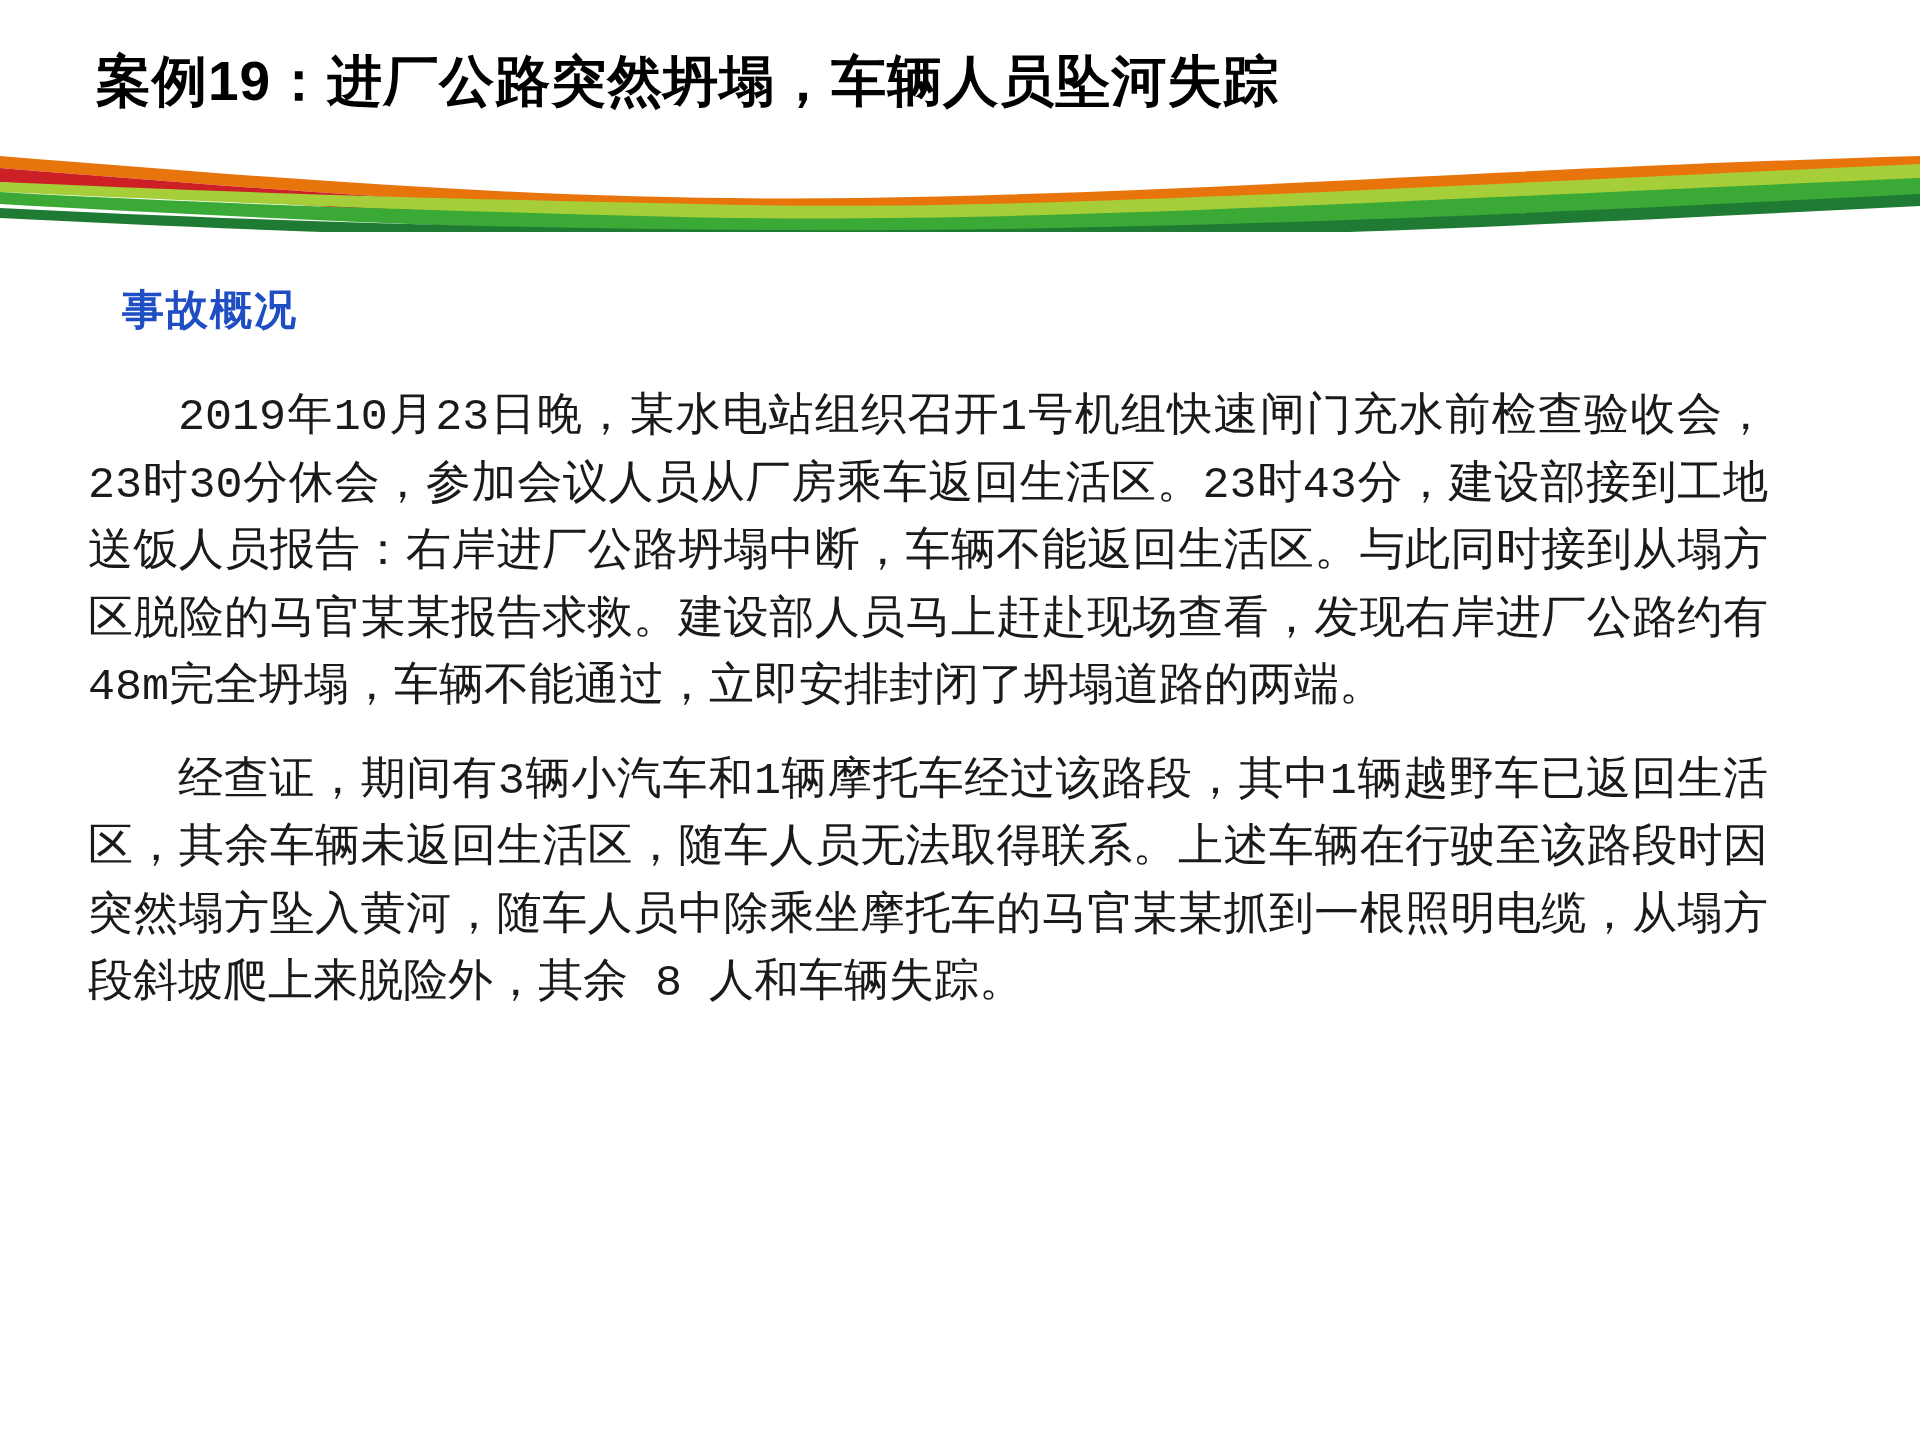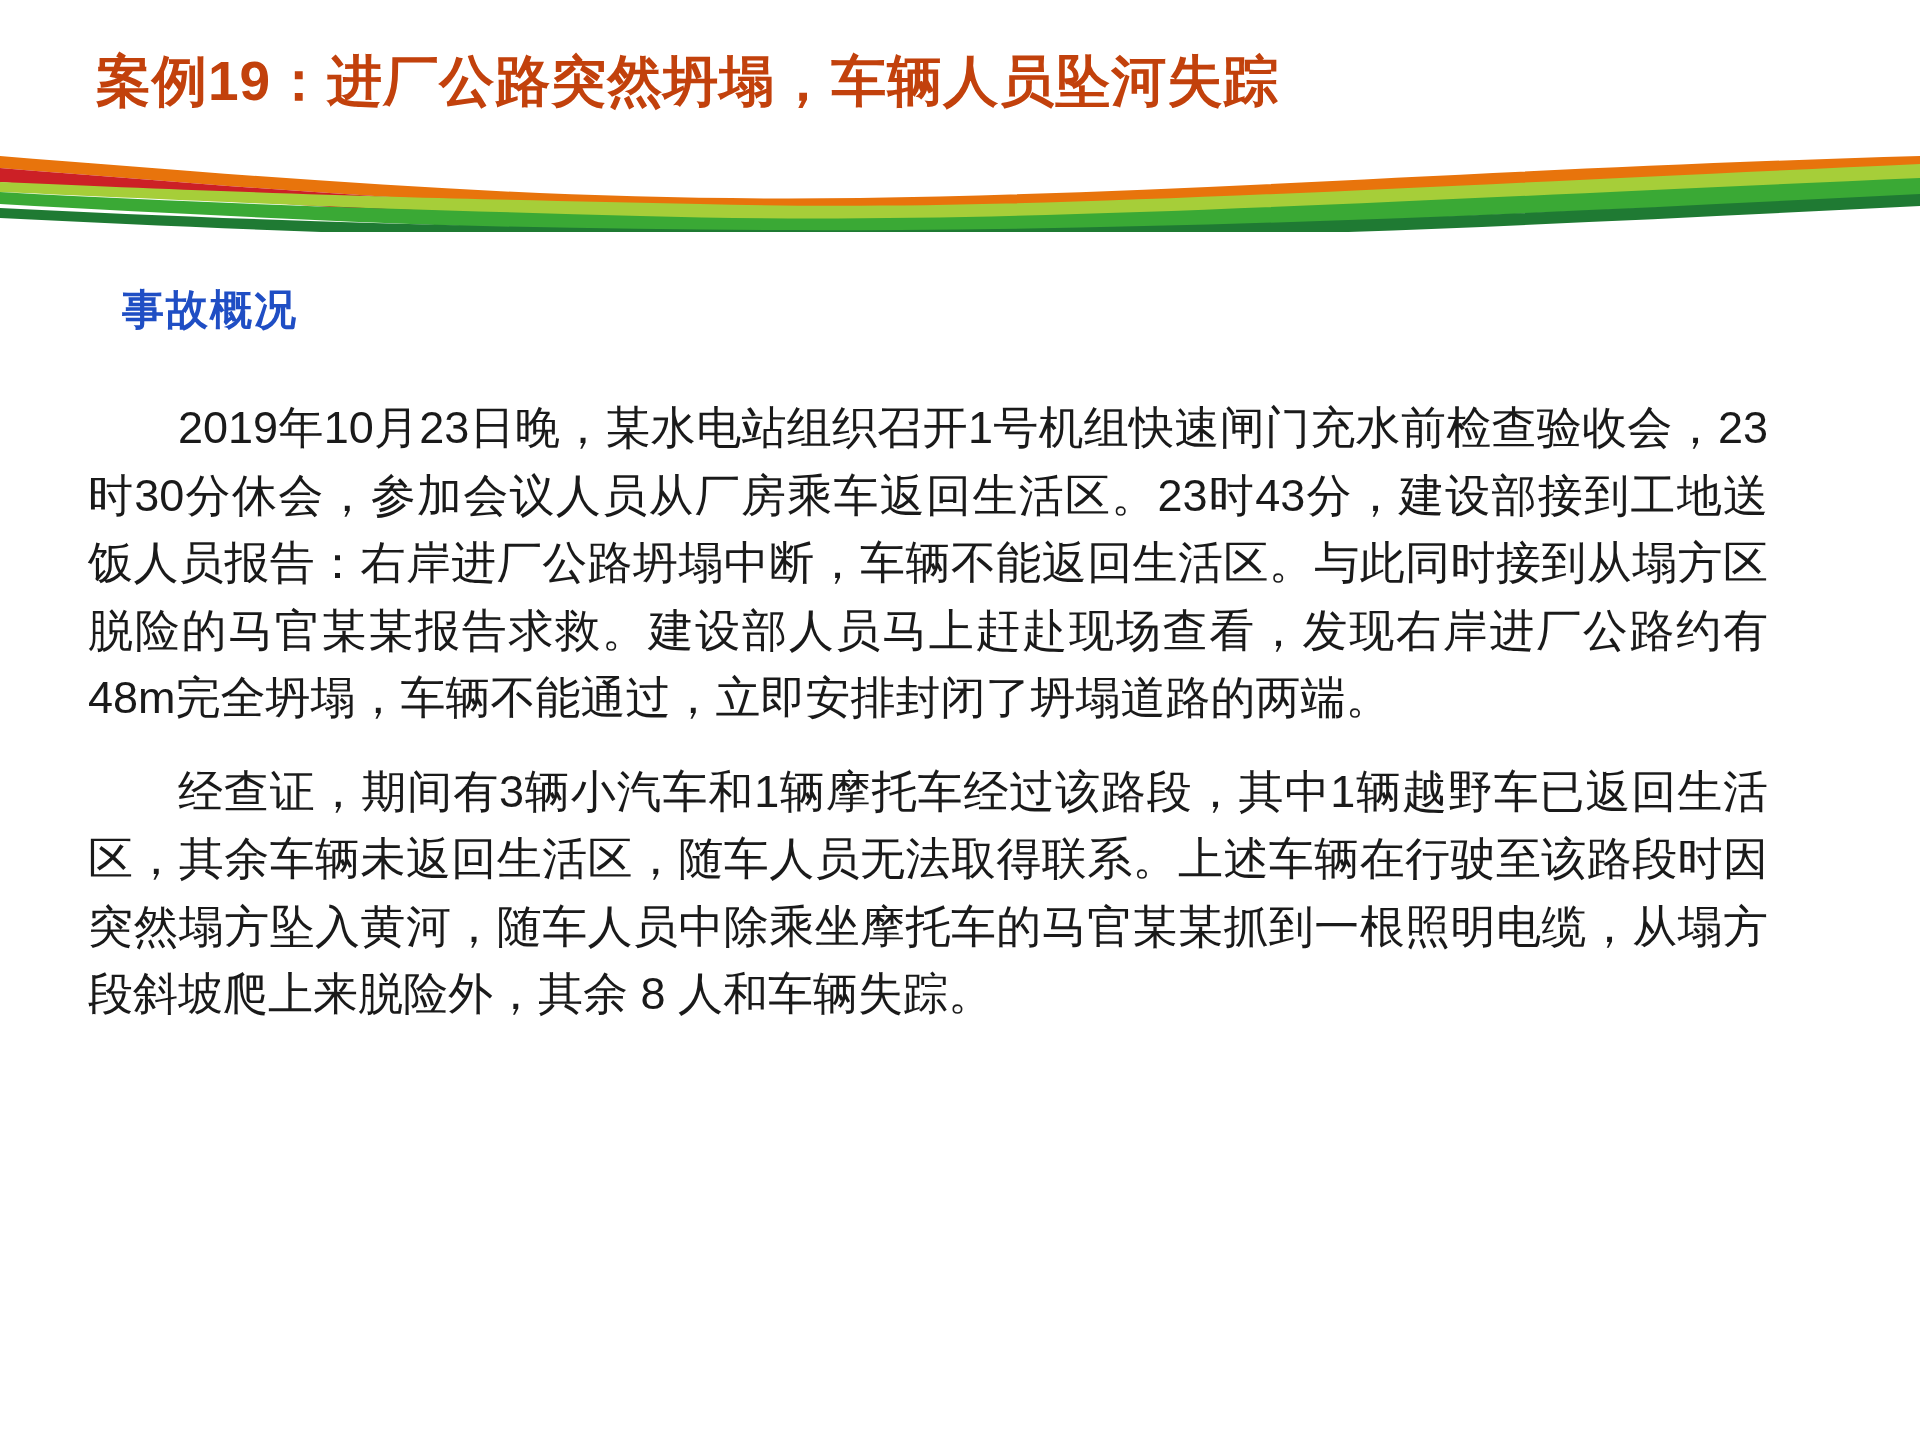--- a/index.html
+++ b/index.html
@@ -23,21 +23,21 @@
 
   
   .slide-title {
     position: absolute;
     left: 96px;
     top: 48px;
     font-family: "Liberation Sans", sans-serif;
     font-weight: bold;
     font-size: 55px;
     line-height: 1.2;
-    color: #c2410c;
+    color: #000000;
     letter-spacing: 1px;
     white-space: nowrap;
     text-align: center;
   }
 
   
   .wave-band {
     position: absolute;
     left: 0;
     top: 152px;
@@ -62,28 +62,28 @@
   }
 
   
   .body-copy {
     position: absolute;
     left: 88px;
     top: 382px;
     width: 1680px;
   }
   .para {
-    font-family: Liberation Sans, sans-serif;
+    font-family: Liberation Mono, monospace;
     font-size: 45px;
     line-height: 1.50;
     color: #1a1a1a;
     text-align: justify;
     text-justify: inter-character;
     text-indent: 90px;
-    margin: 12px 0 26px 0;
+    margin: 2px 0 26px 0;
   }
 </style>
 </head>
 <body>
 
 <div class="slide">
 
   <div class="slide-title">案例19：进厂公路突然坍塌，车辆人员坠河失踪</div>
 
   <div class="wave-band">

